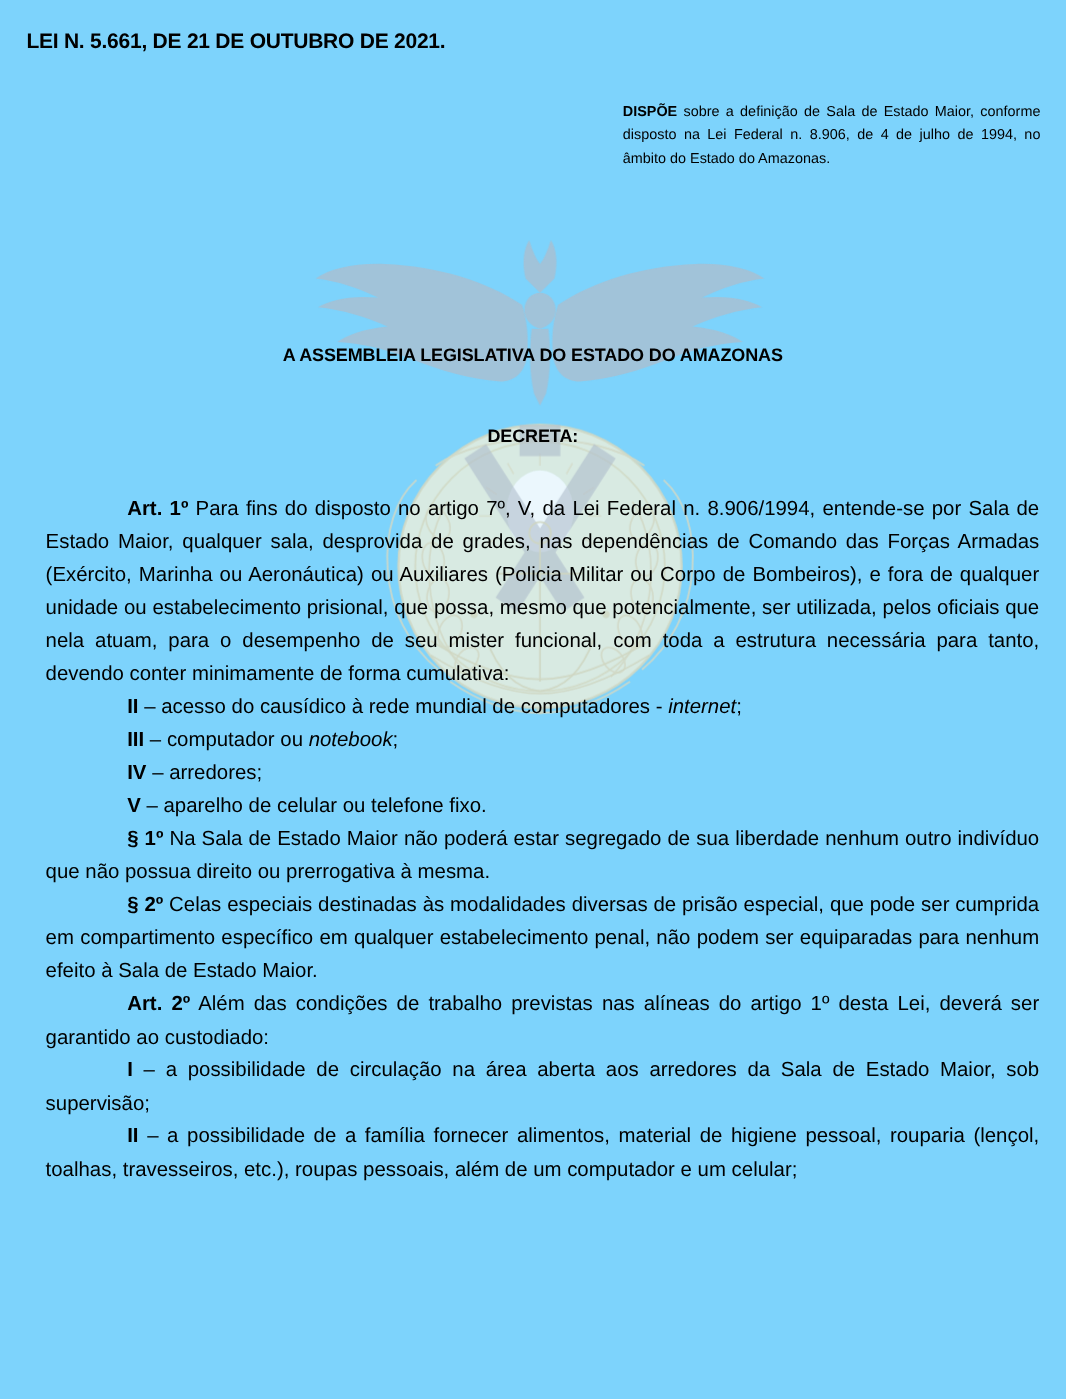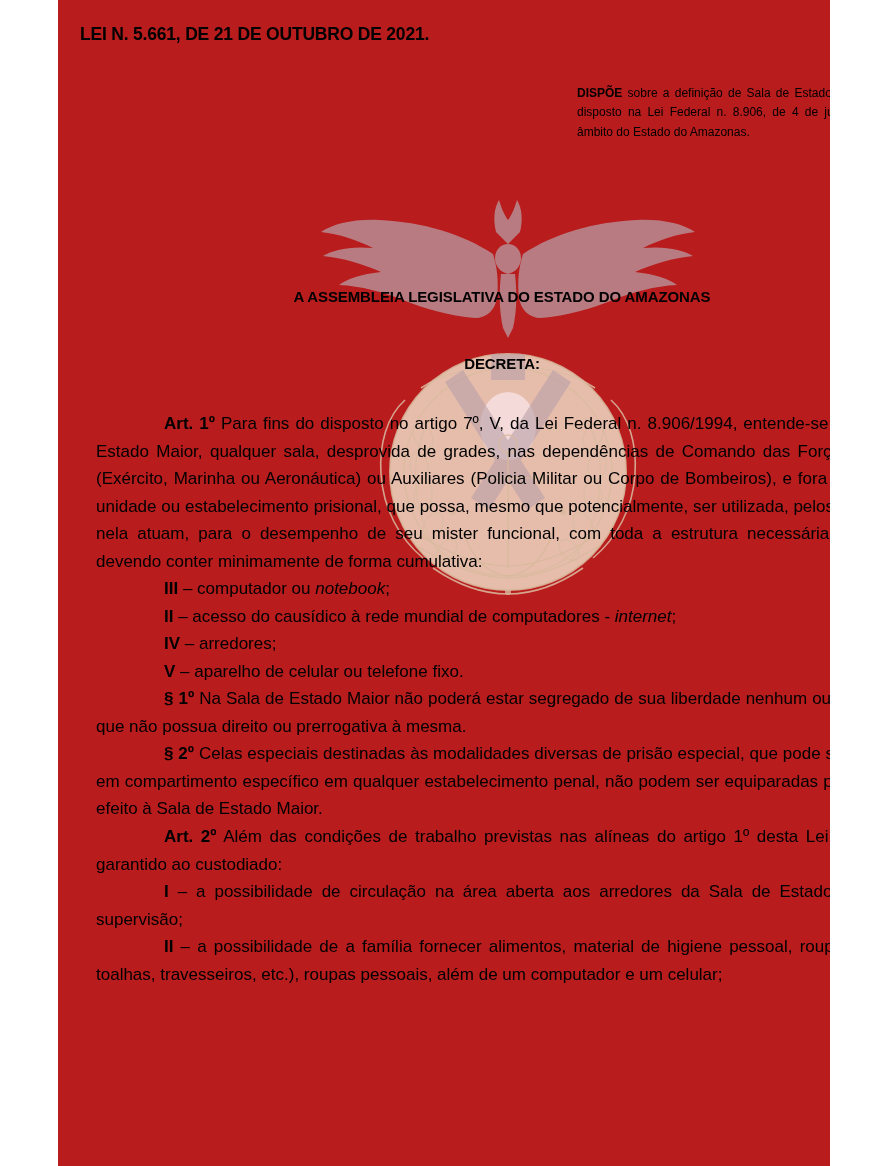--- a/index.html
+++ b/index.html
@@ -8,24 +8,24 @@
     padding: 0;
     background: #ffffff;
   }
   body {
     font-family: "Liberation Sans", sans-serif;
     color: #000000;
   }
 
   .page {
     position: relative;
-    width: 772px;
+    width: 888px;
     height: 1166px;
     margin: 0 auto;
-    background: #b91c1c;
+    background: #7dd3fc;
     overflow: hidden;
   }
 
   
   .watermark {
     position: absolute;
     left: 255px;
     top: 182px;
     width: 390px;
     height: 480px;
@@ -204,23 +204,23 @@
 
     <div class="center-head assembleia">A ASSEMBLEIA LEGISLATIVA DO ESTADO DO AMAZONAS</div>
 
     <div class="center-head decreta">DECRETA:</div>
 
     <div class="body-text">
 
       <p class="para"><b>Art. 1º</b><span> Para fins do disposto no artigo 7º, V, da Lei Federal n. 8.906/1994, entende-se por Sala de Estado Maior, qualquer sala, desprovida de grades, nas dependências de Comando das Forças Armadas (Exército, Marinha ou Aeronáutica) ou Auxiliares (Policia Militar ou Corpo de Bombeiros), e fora de qualquer unidade ou estabelecimento prisional, que possa, mesmo que potencialmente, ser utilizada, pelos oficiais que nela atuam, para o desempenho de seu mister funcional, com toda a estrutura necessária para tanto, devendo conter minimamente de forma cumulativa:</span></p>
 
 
+      <p class="para item-short"><b>II</b><span> – </span><span>acesso do causídico à rede mundial de computadores - </span><i>internet</i><span>;</span></p>
+
       <p class="para item-short"><b>III</b><span> – </span><span>computador ou </span><i>notebook</i><span>;</span></p>
-
-      <p class="para item-short"><b>II</b><span> – </span><span>acesso do causídico à rede mundial de computadores - </span><i>internet</i><span>;</span></p>
 
       <p class="para item-short"><b>IV</b><span> – </span><span>arredores;</span></p>
 
       <p class="para item-short"><b>V</b><span> – </span><span>aparelho de celular ou telefone fixo.</span></p>
 
       <p class="para"><b>§ 1º</b><span> Na Sala de Estado Maior não poderá estar segregado de sua liberdade nenhum outro indivíduo que não possua direito ou prerrogativa à mesma.</span></p>
 
       <p class="para"><b>§ 2º</b><span> Celas especiais destinadas às modalidades diversas de prisão especial, que pode ser cumprida em compartimento específico em qualquer estabelecimento penal, não podem ser equiparadas para nenhum efeito à Sala de Estado Maior.</span></p>
 
       <p class="para"><b>Art. 2º</b><span> Além das condições de trabalho previstas nas alíneas do artigo 1º desta Lei, deverá ser garantido ao custodiado:</span></p>

